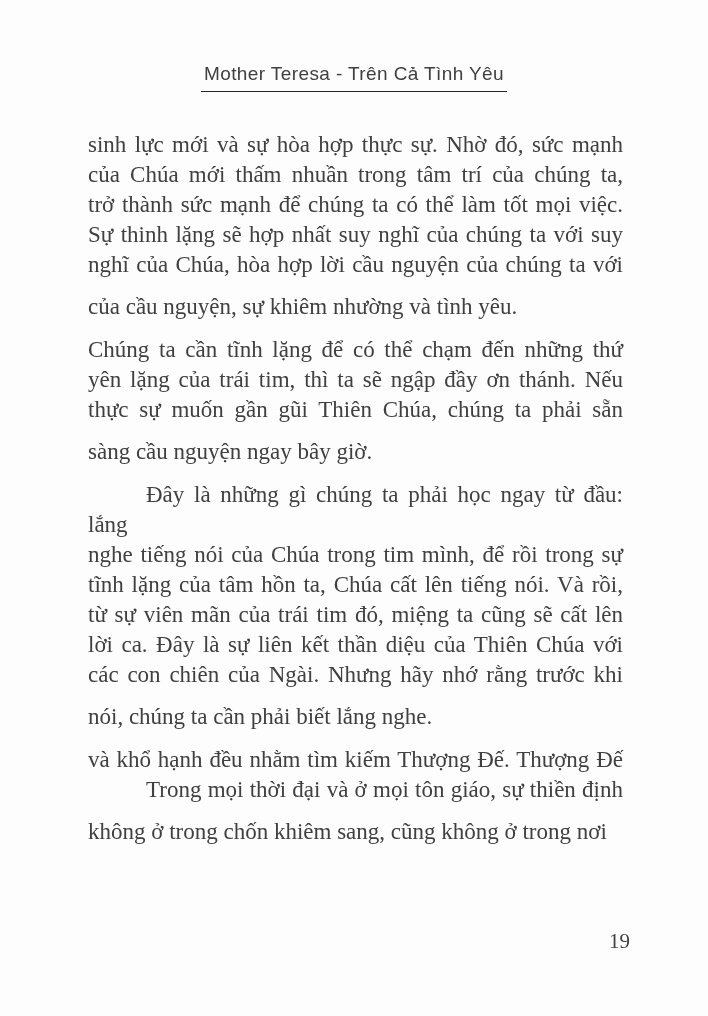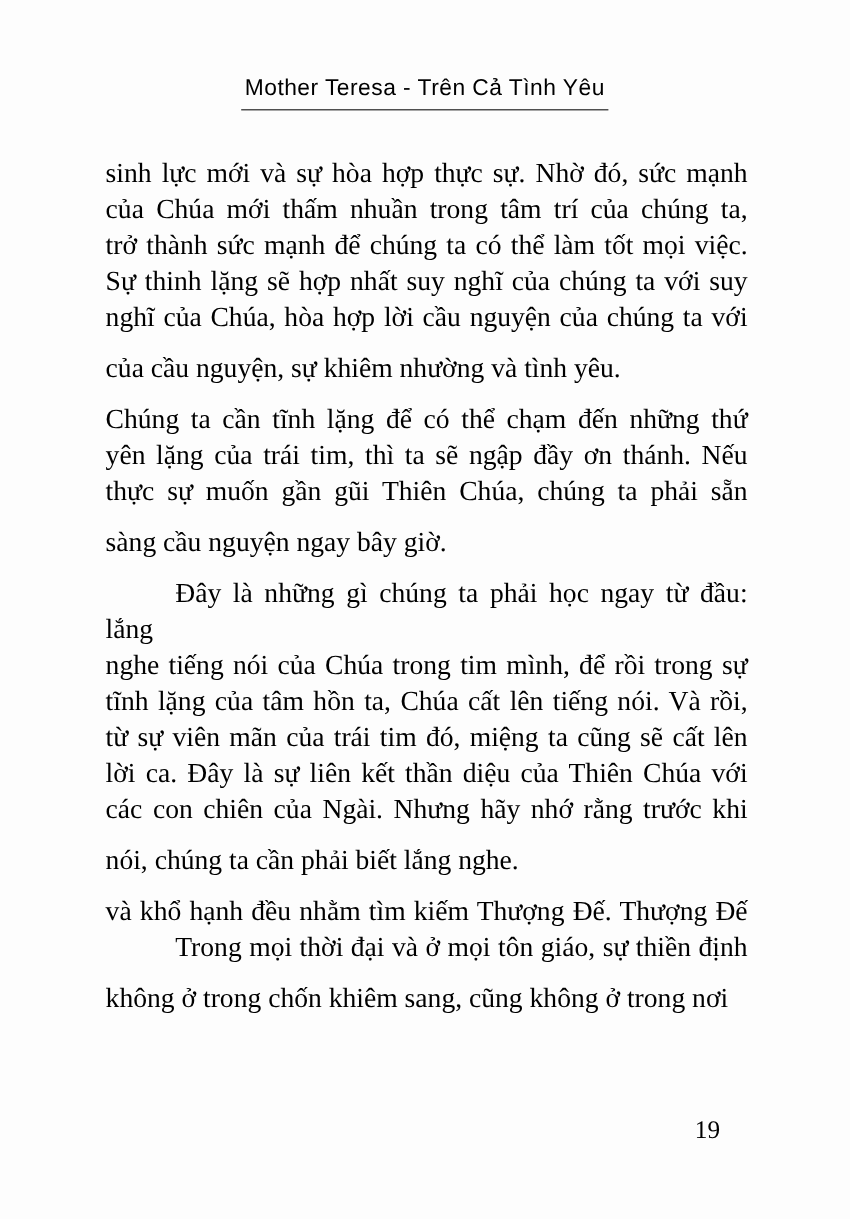--- a/index.html
+++ b/index.html
@@ -49,31 +49,31 @@
   .para-line.first {
     text-indent: 58px;
   }
   .para-line.last {
     text-align-last: left;
     margin-top: 12px;
   }
   .page-number {
     position: absolute;
     top: 928px;
-    left: 74px;
+    left: 104px;
     width: 526px;
     text-align: right;
     font-size: 21px;
     line-height: 26px;
   }
 </style>
 </head>
 <body>
 
-<div class="page" style="background: rgb(253, 253, 253); color: #000000;">
+<div class="page" style="background: rgb(253, 253, 253); color: #404040;">
 
   <header class="running-header">
     <span class="running-title">Mother Teresa - Trên Cả Tình Yêu</span>
   </header>
 
   <main class="page-body">
       <div class="paragraph">
         <div class="para-line">sinh lực mới và sự hòa hợp thực sự. Nhờ đó, sức mạnh</div>
         <div class="para-line">của Chúa mới thấm nhuần trong tâm trí của chúng ta,</div>
         <div class="para-line">trở thành sức mạnh để chúng ta có thể làm tốt mọi việc.</div>

